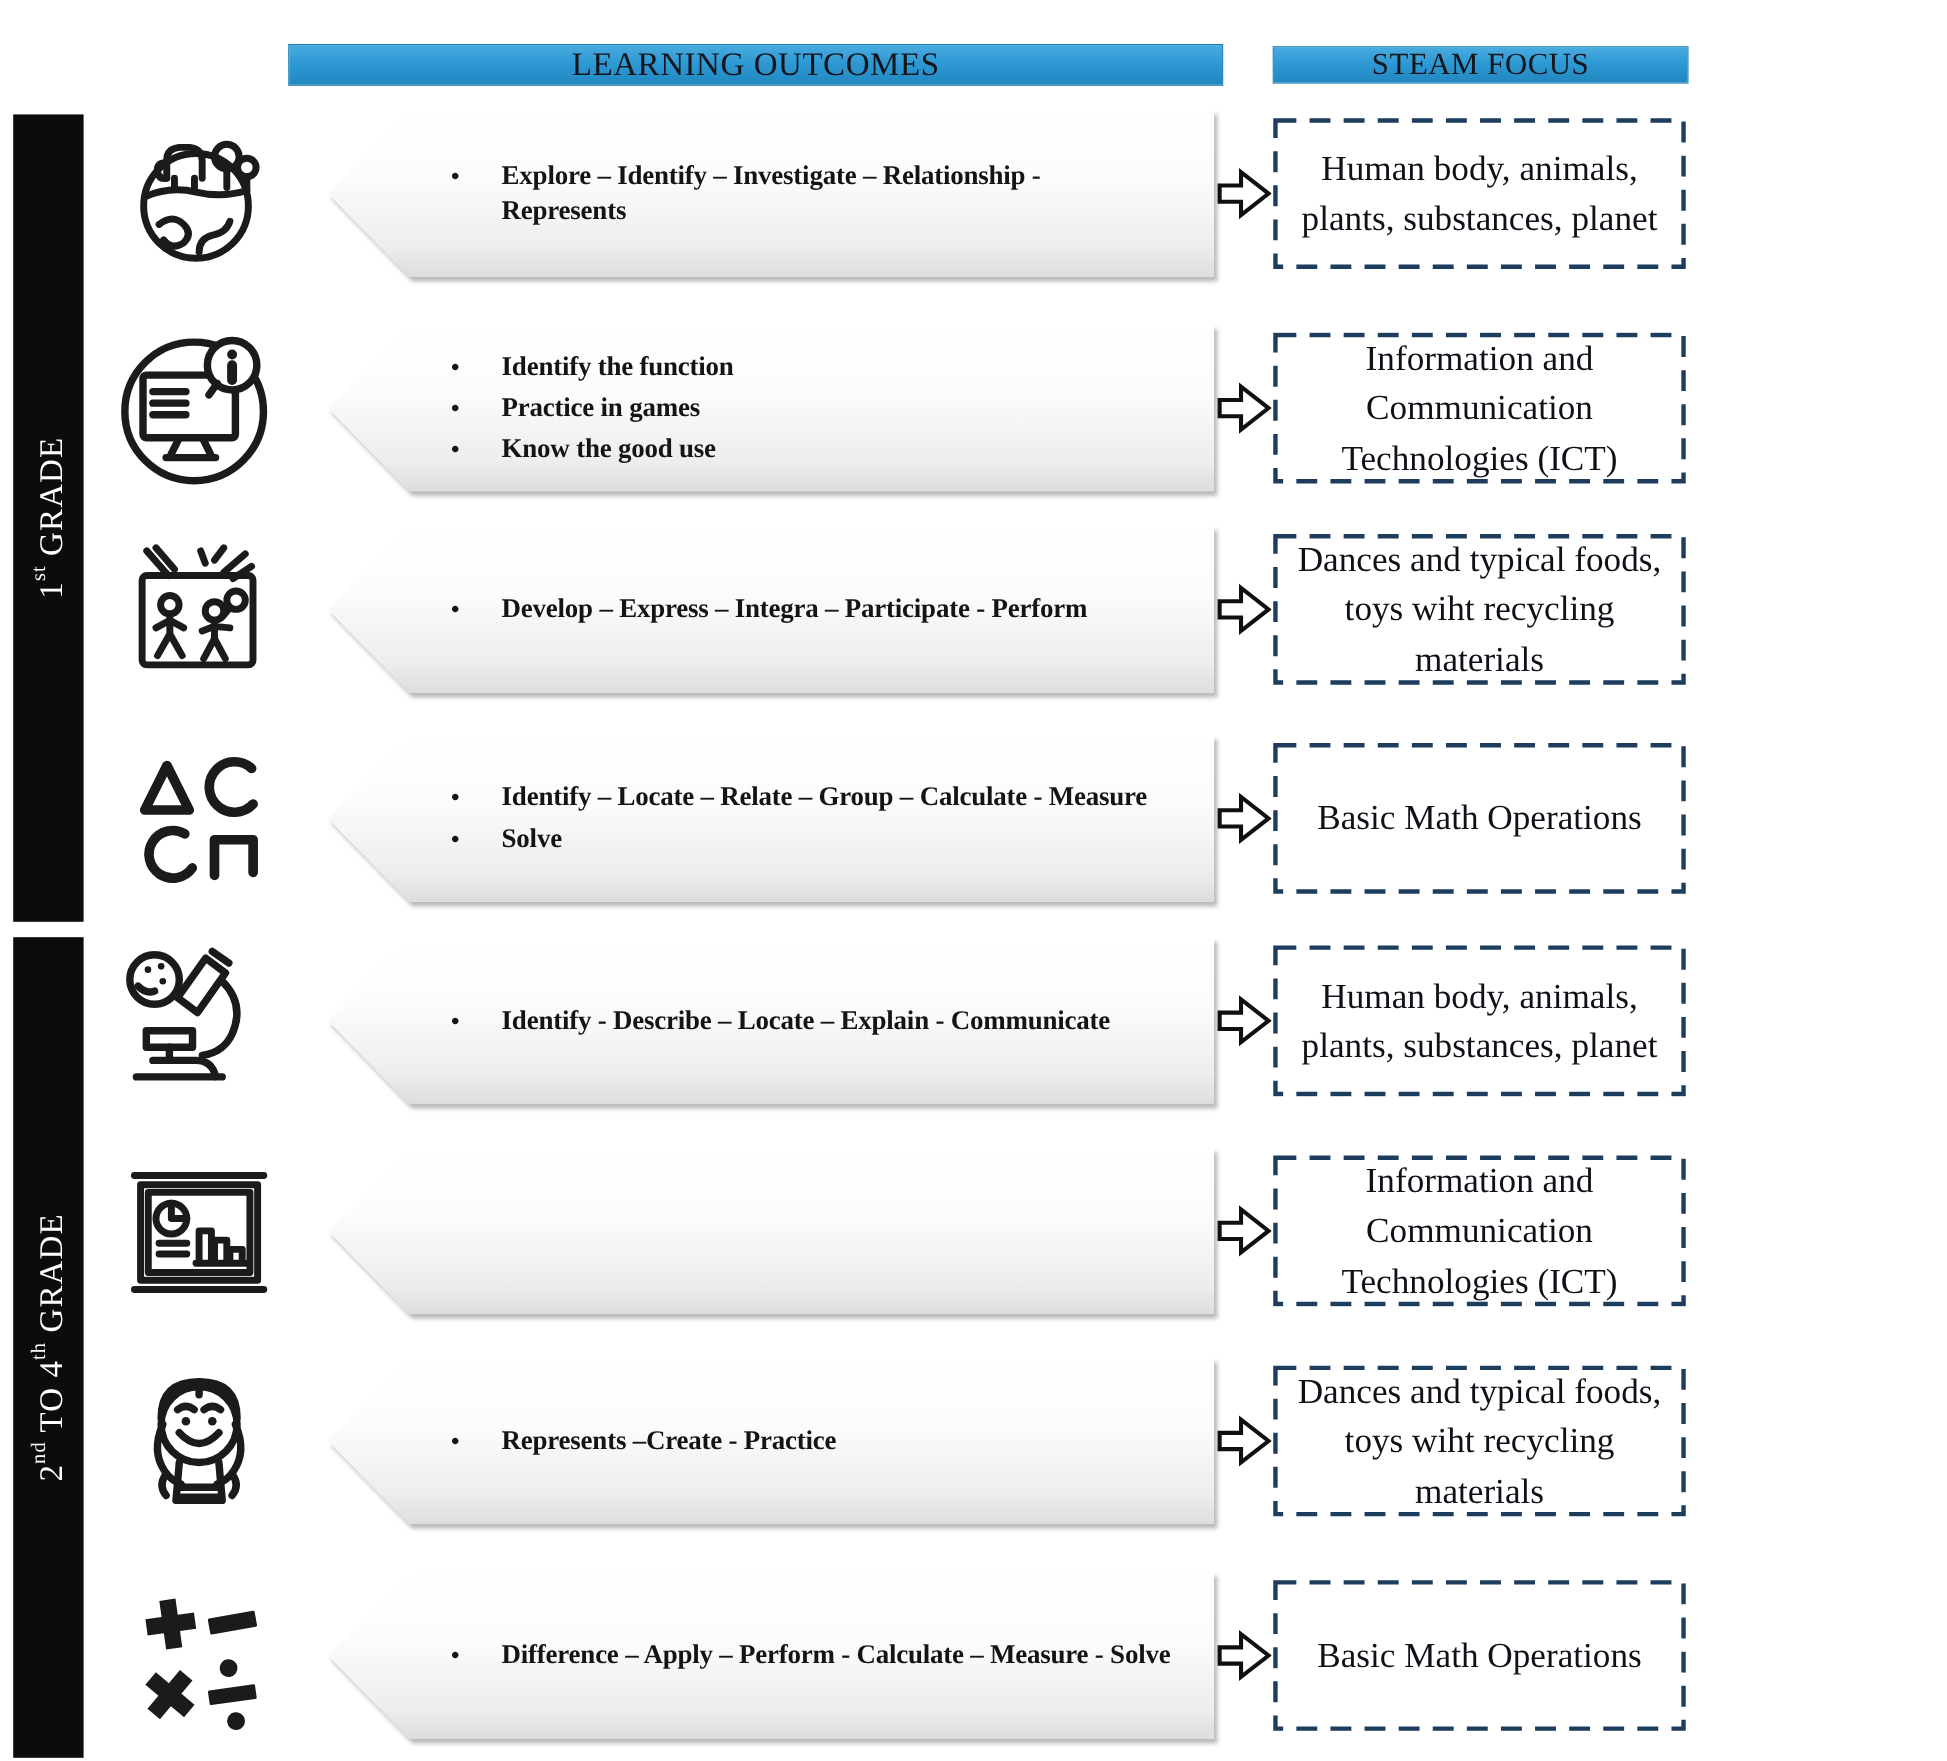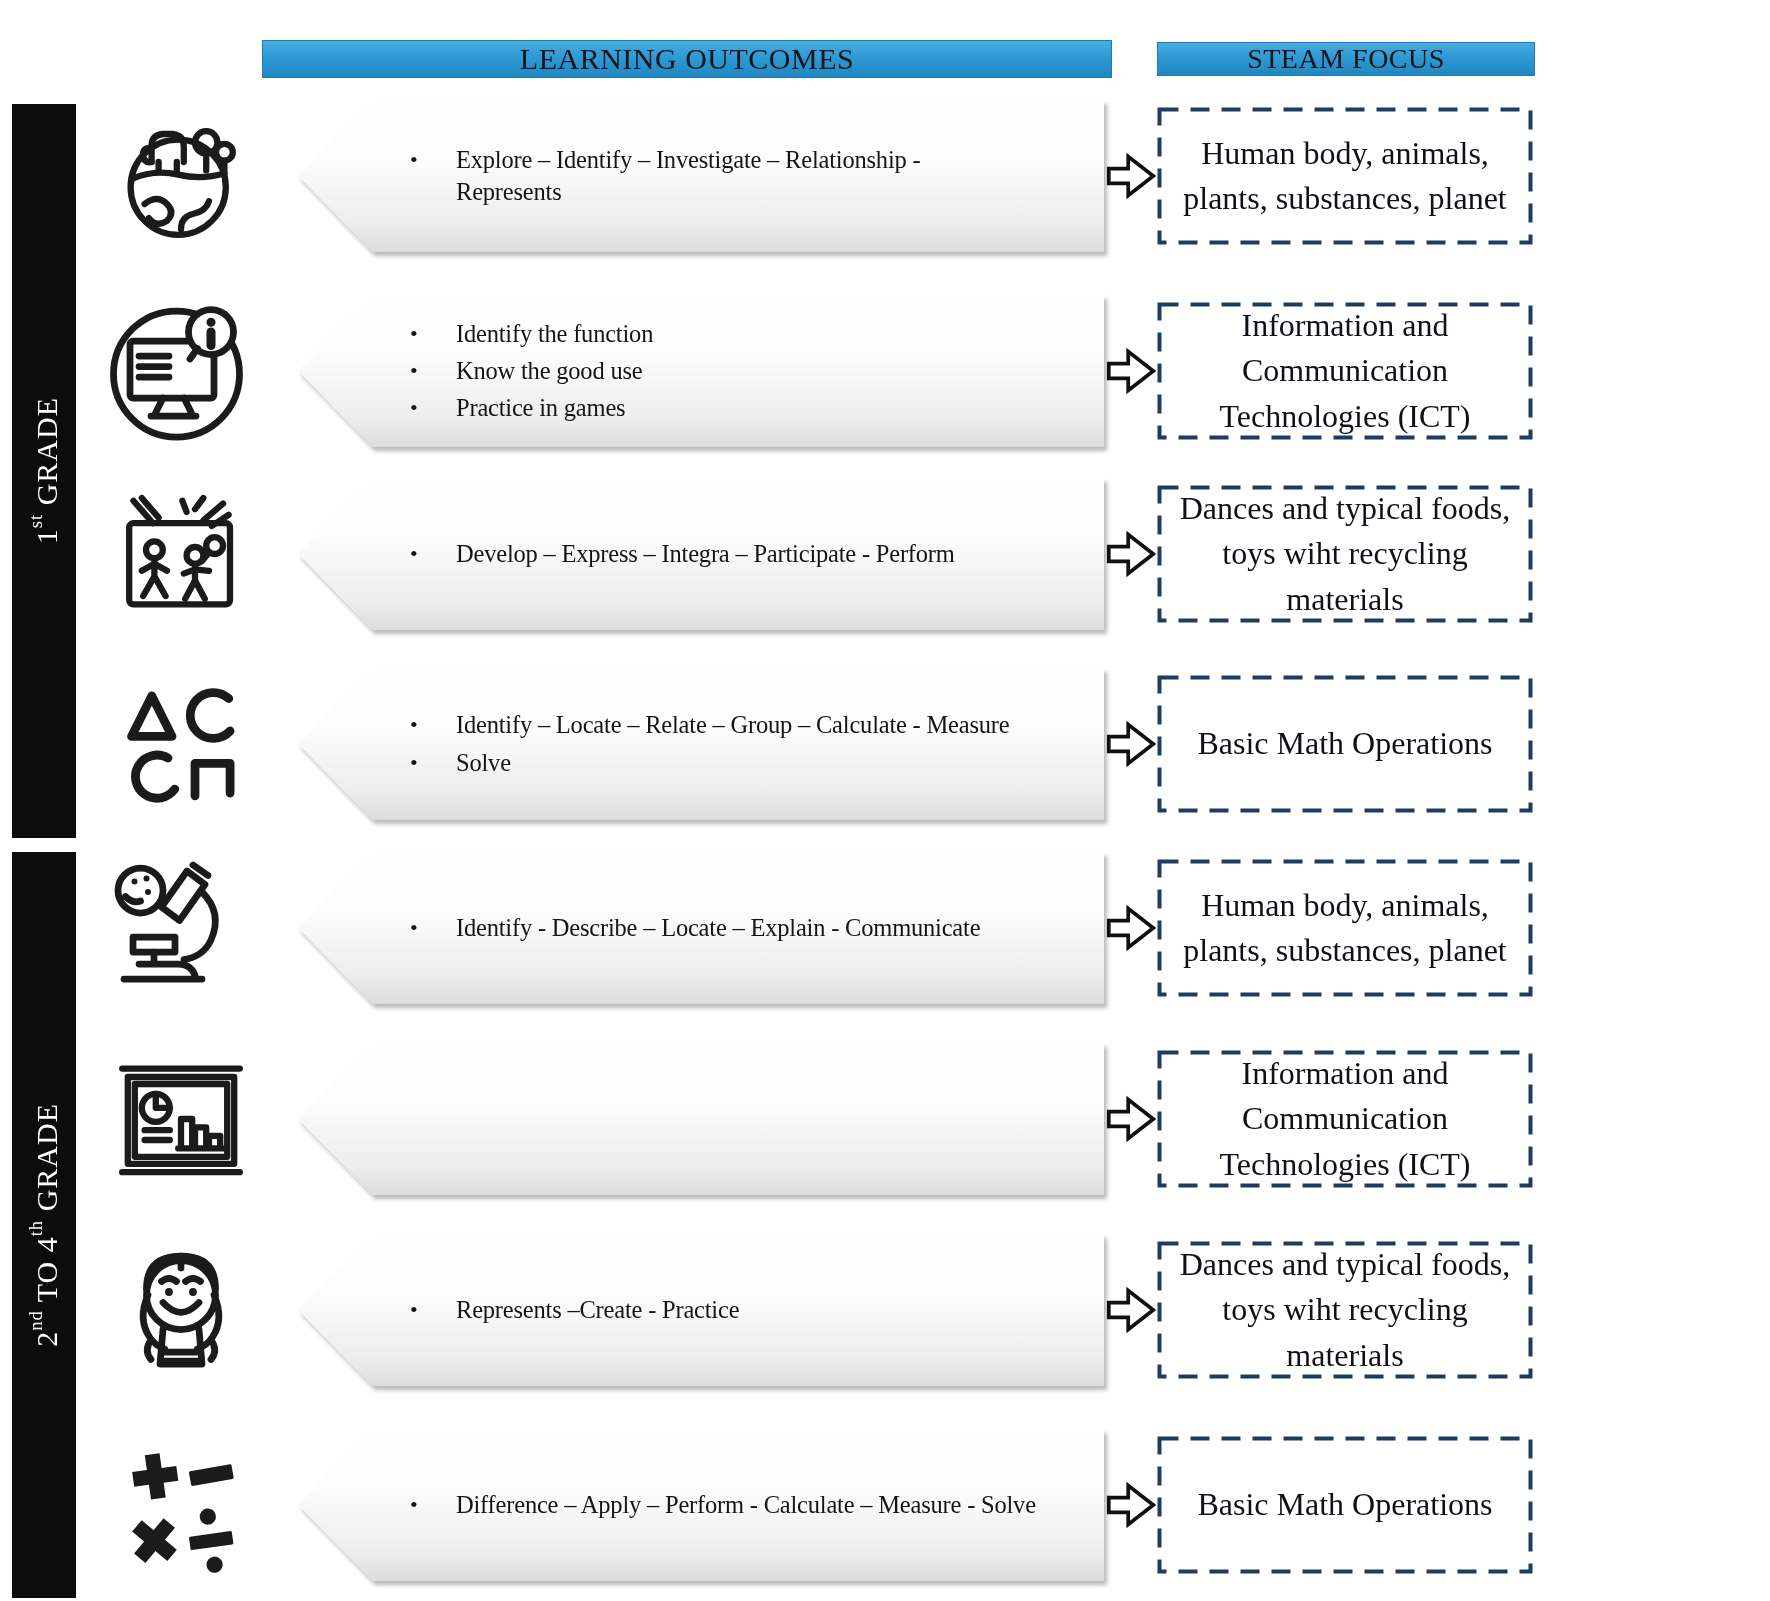--- a/index.html
+++ b/index.html
@@ -31,21 +31,21 @@
   .band-label sup{font-size:.62em;}
 
   
   .row{position:absolute;left:0;width:1770px;height:152px;}
   .icon-cell{position:absolute;left:96px;width:170px;height:100%;
              display:flex;align-items:center;justify-content:center;}
   .icon-cell svg{stroke:#1b1b1b;fill:none;stroke-width:4.5;
                  stroke-linecap:round;stroke-linejoin:round;}
 
   .chev{position:absolute;left:298px;width:806px;height:100%;
-        filter:drop-shadow(3px 4px 2px rgba(0,0,0,.28));}
+        filter:drop-shadow(3px 4px 2px rgba(0,0,0,.28));font-weight:bold;}
   .chev-shape{position:absolute;inset:0;
         clip-path:polygon(0 50%,74px 0,100% 0,100% 100%,74px 100%);
         background:linear-gradient(180deg,#ffffff 0%,#fcfcfc 40%,#ededed 82%,#dddddd 100%);}
   .bullets{position:absolute;left:102px;top:0;bottom:0;right:12px;list-style:none;
            display:flex;flex-direction:column;justify-content:center;gap:5px;}
   .bullets li{position:relative;padding-left:56px;font-size:24.5px;letter-spacing:-.2px;
               color:#141414;line-height:1.32;}
   .bullets li::before{content:"\2022";position:absolute;left:10px;top:1px;font-size:22px;}
   .wrap-1 li{max-width:625px;}
 
@@ -118,22 +118,22 @@
         <circle cx="70" cy="24" r="15" fill="#ffffff"></circle>
         <path d="M61 35 l-5 7"></path>
         <circle cx="70" cy="17.5" r="3" fill="#1b1b1b" stroke="none"></circle>
         <path d="M70 24 v9" stroke-width="6"></path>
       </svg>
     </div>
     <div class="chev">
       <div class="chev-shape"></div>
       <ul class="bullets">
         <li>Identify the function</li>
+        <li>Practice in games</li>
         <li>Know the good use</li>
-        <li>Practice in games</li>
       </ul>
     </div>
     <div class="flow-arrow">
       <svg viewBox="0 0 54 56" width="50" height="54">
           <path d="M3 20 H24 V7 L51 28 L24 49 V36 H3 Z" fill="#fff" stroke="#101010" stroke-width="4"></path>
         </svg>
     </div>
     <div class="focus-box">
       <svg class="dash" viewBox="0 0 376 138" width="376" height="138">
           <rect x="2.5" y="2.5" width="371" height="133" fill="#ffffff" stroke="#1d3d5f" stroke-width="4" stroke-dasharray="19 12"></rect>

